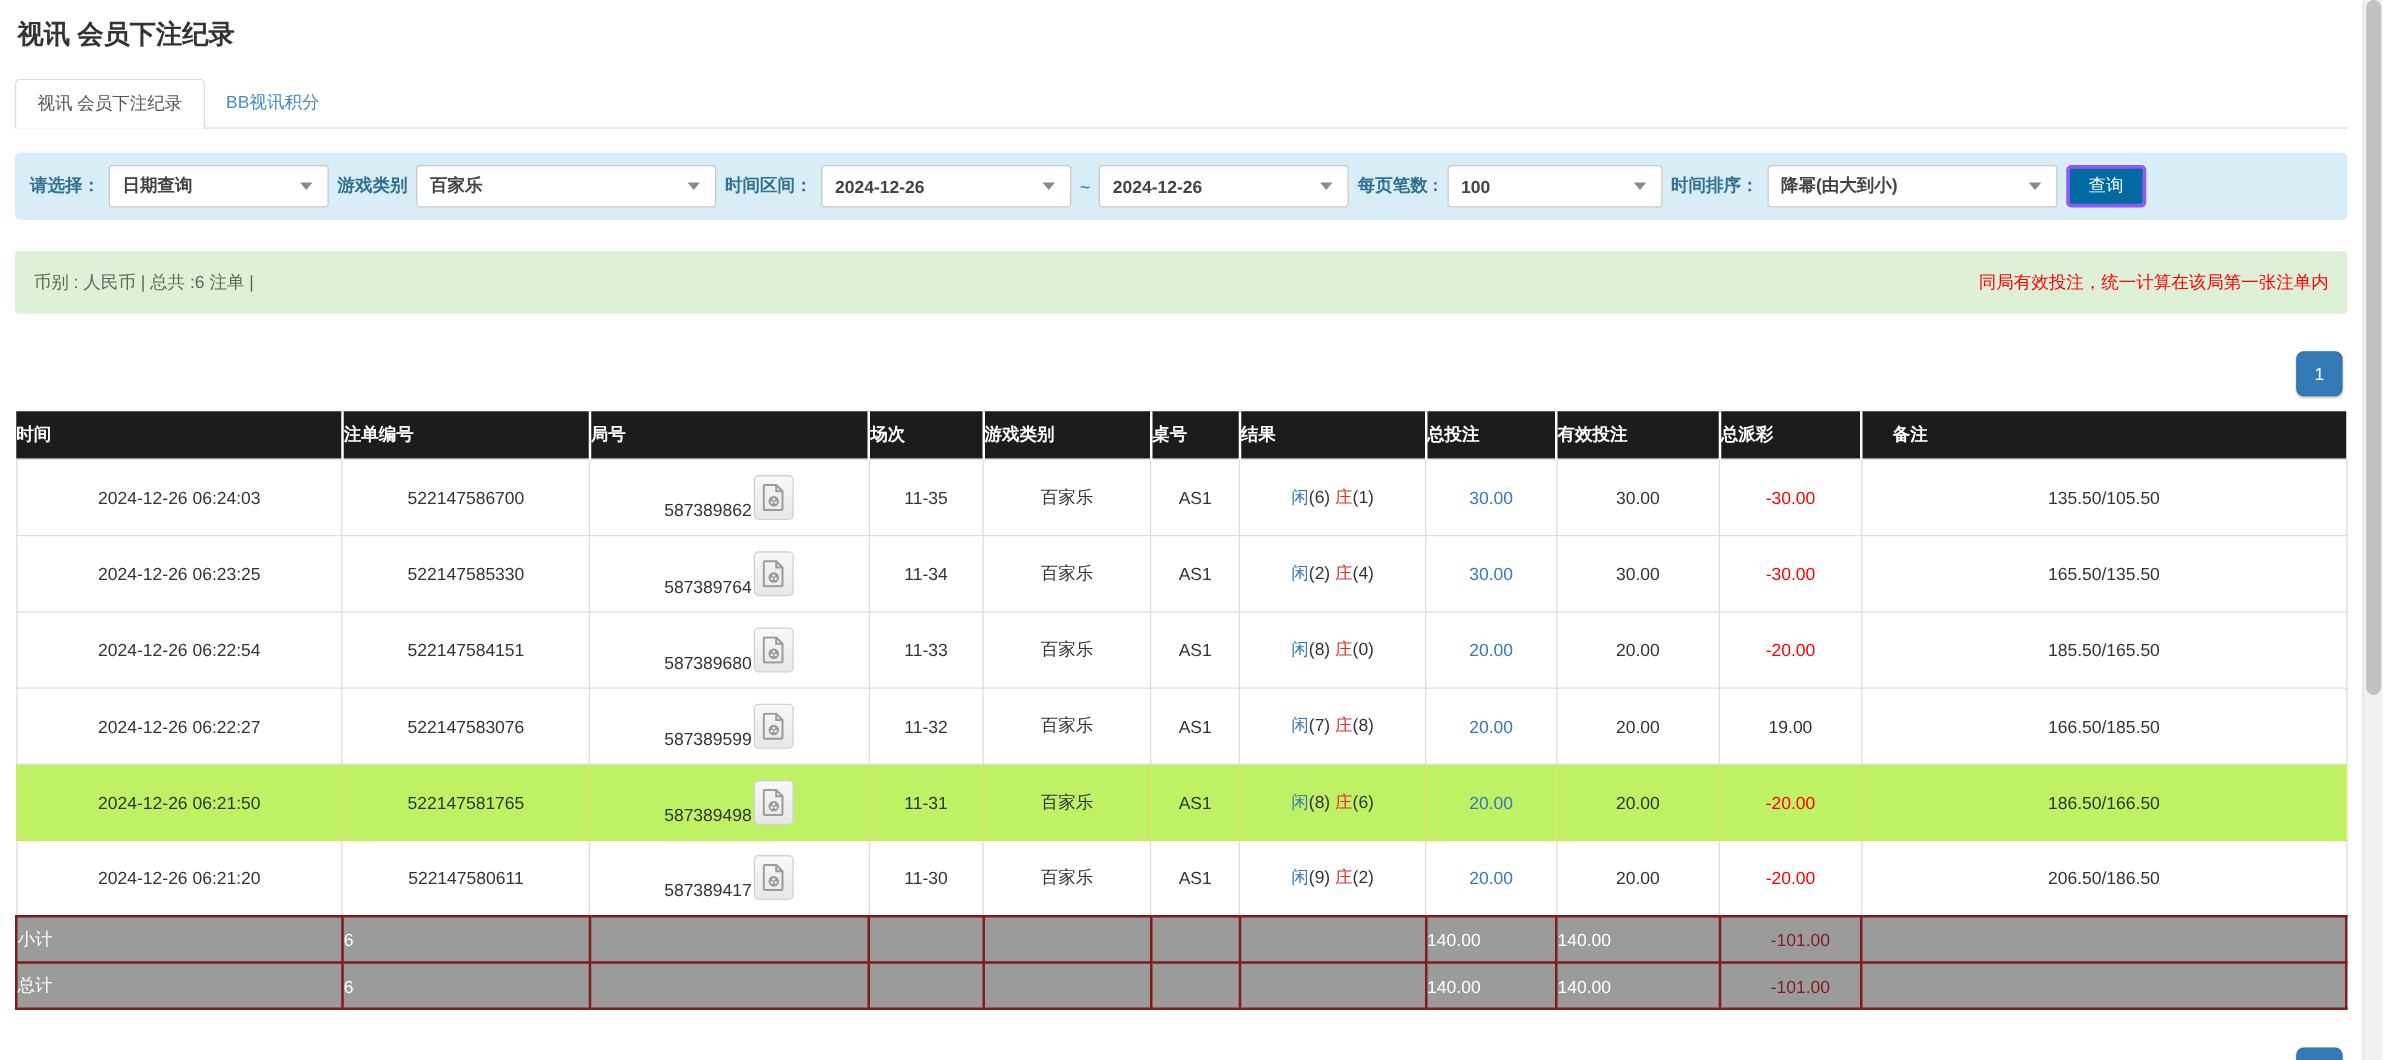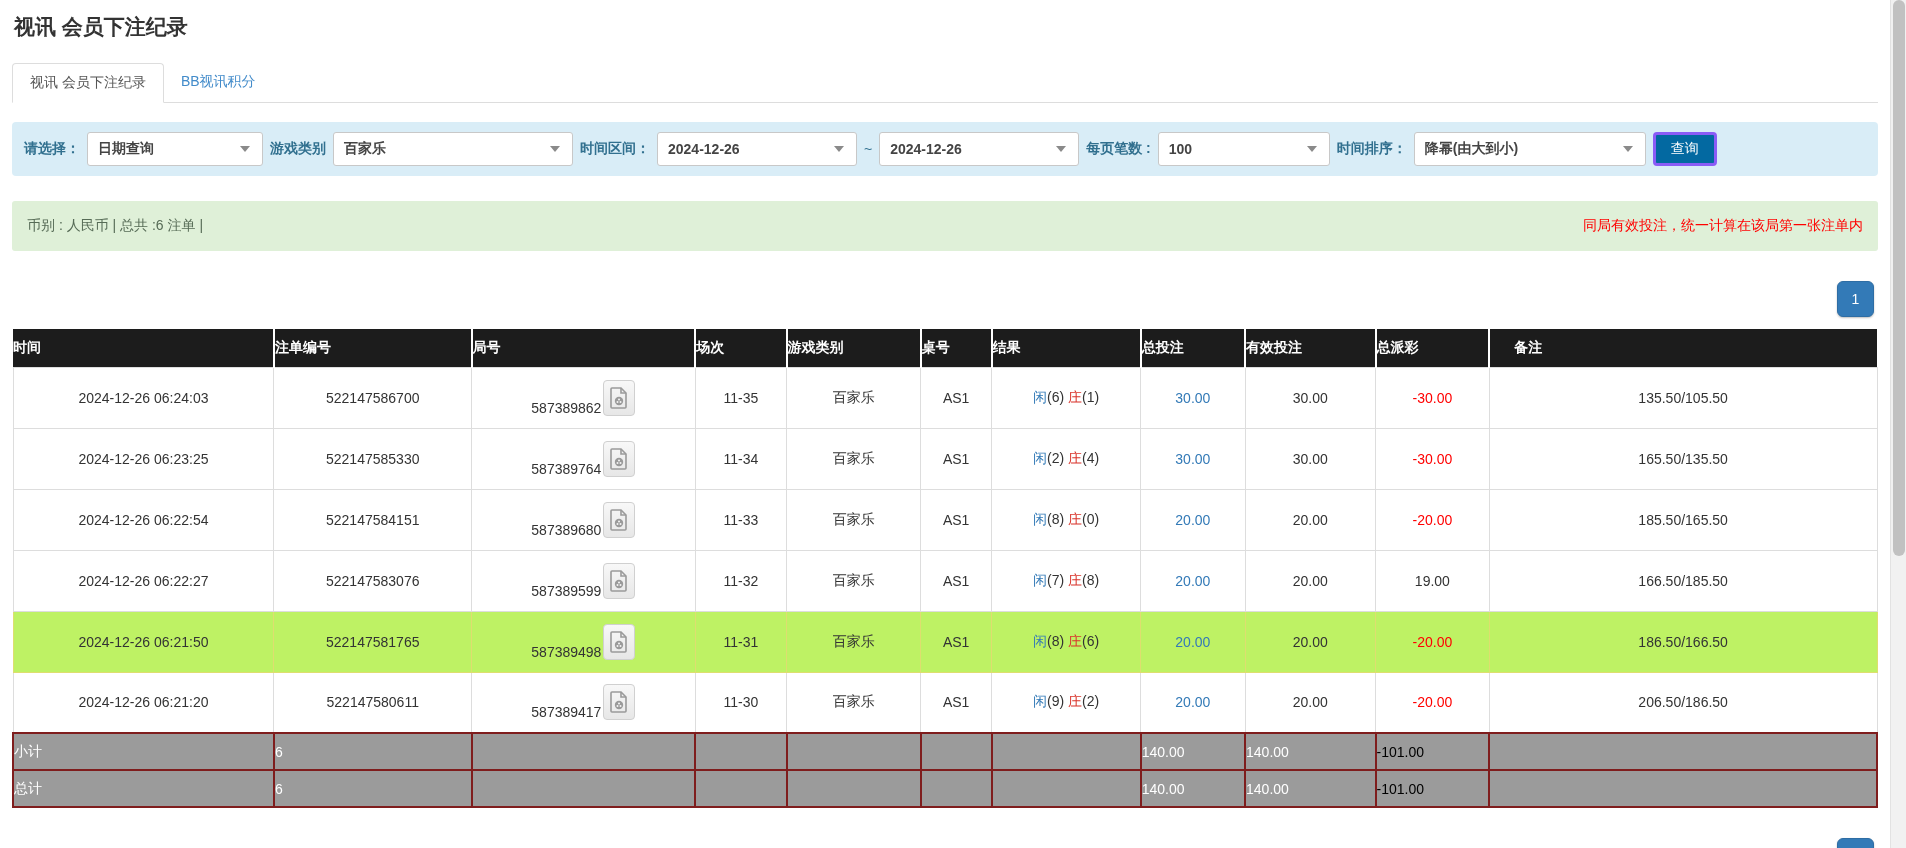--- a/index.html
+++ b/index.html
@@ -52,21 +52,21 @@
   .blue-link { color:#337ab7; cursor:pointer; }
   .neg { color:#ff0000; }
   .res-p { color:#337ab7; }
   .res-b { color:#d9342b; }
   .round-wrap { display:inline-flex; align-items:flex-end; gap:2px; }
   .vid-btn { width:32px; height:36px; border:1px solid #d0d0d0; border-radius:4px;
     background:linear-gradient(#f8f8f8,#e7e7e7); display:inline-flex;
     align-items:center; justify-content:center; cursor:pointer; }
   tfoot td { background:#9b9b9b; color:#fff; height:37px; 
     border:2px solid #7f1d1d; }
-  tfoot .neg { color:#000000; }
+  tfoot .neg { color:#7f1d1d;padding-left:40px; }
 
   
   .scrollbar { position:absolute; top:0; right:0; width:16px; height:848px;
     background:#f1f1f1; border-left:1px solid #e2e2e2; }
   .scroll-thumb { position:absolute; top:0; left:2px; width:12px; height:556px;
     background:#c1c1c1; border-radius:6px; }
 </style>
 </head>
 <body>
 

